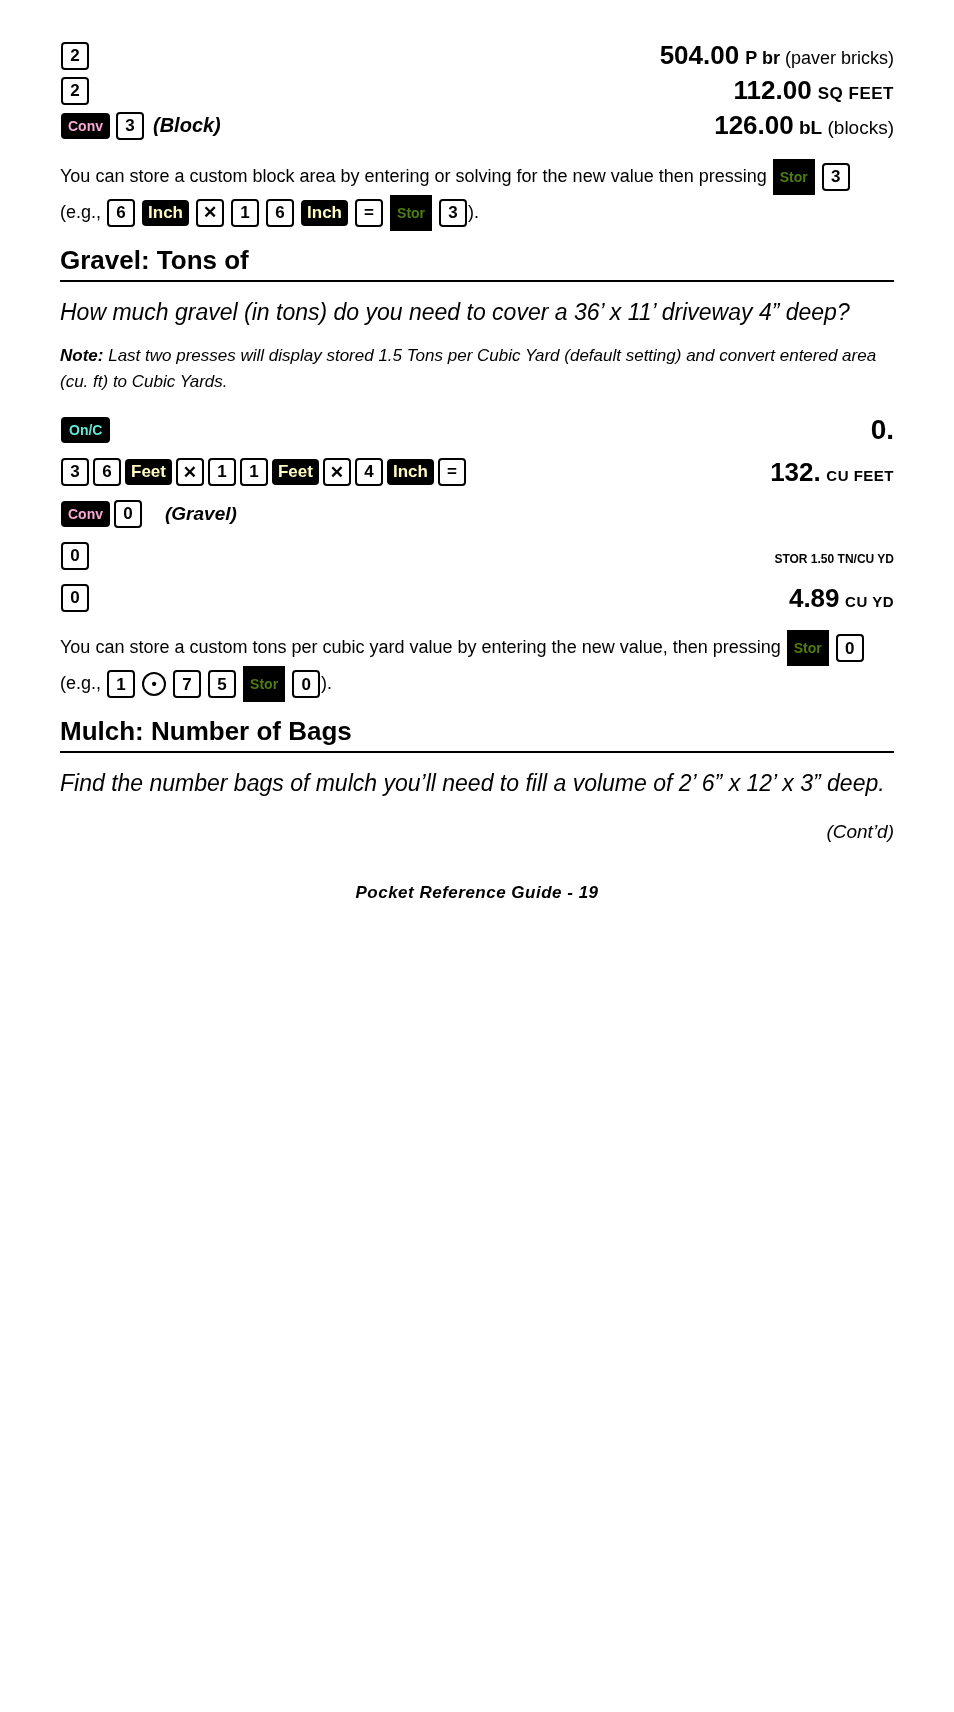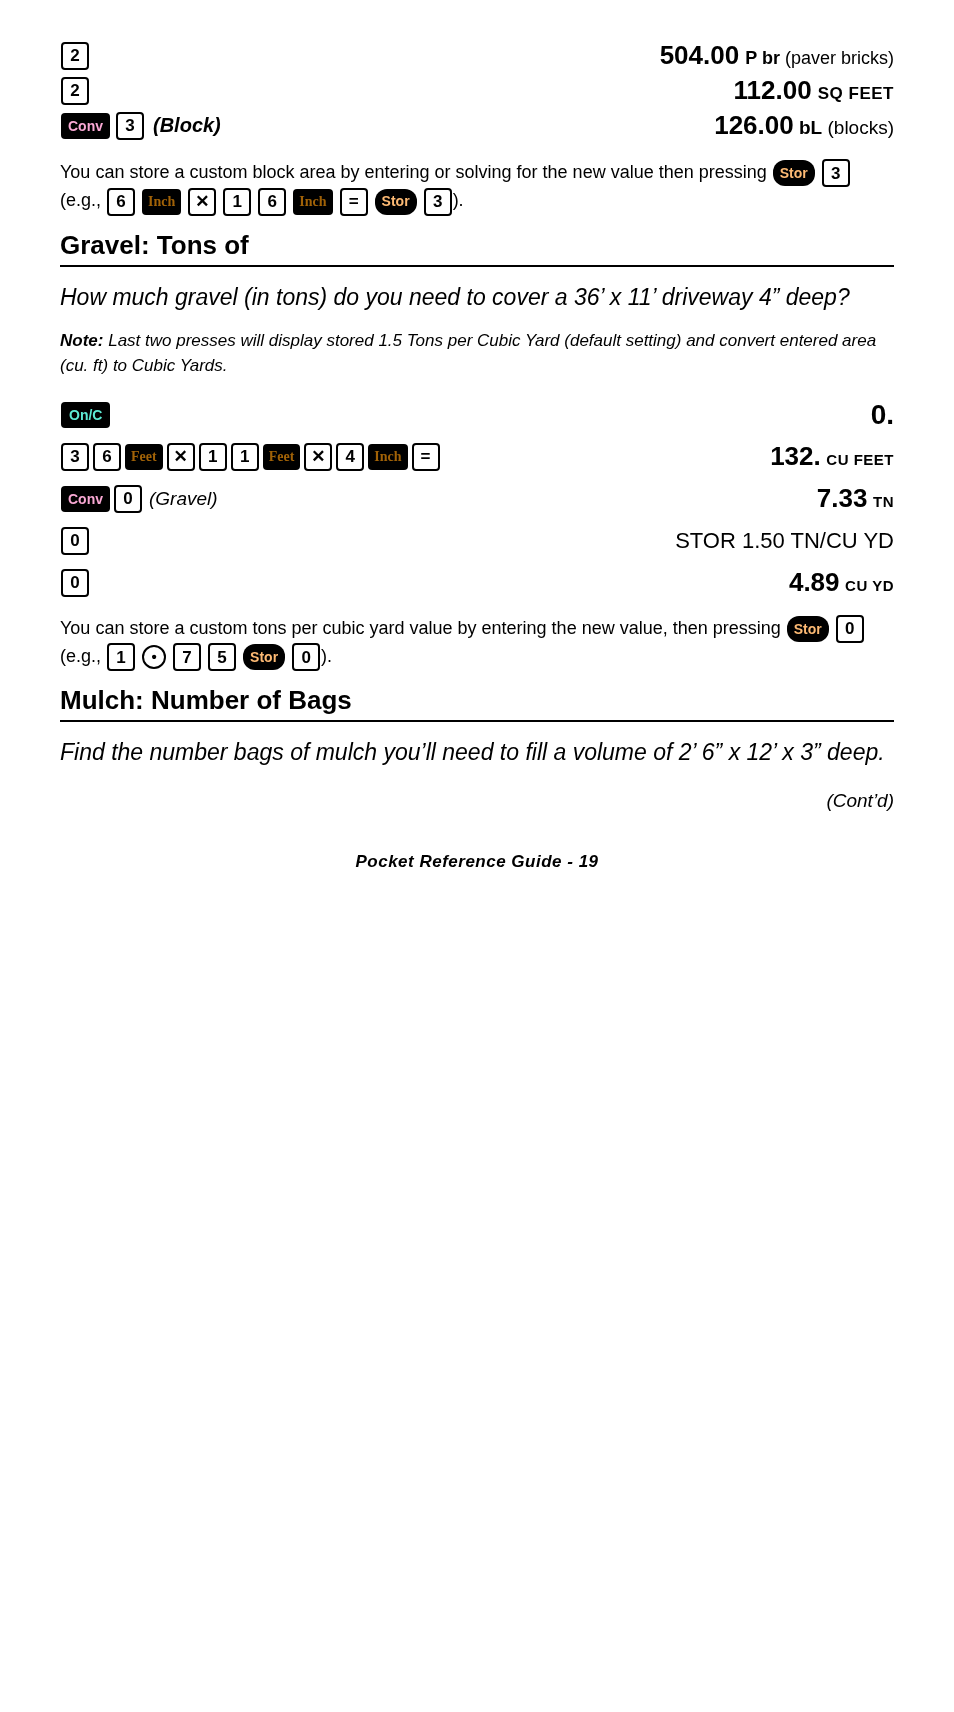--- a/index.html
+++ b/index.html
@@ -28,24 +28,24 @@
       display: inline-flex;
       align-items: center;
       justify-content: center;
       vertical-align: middle;
       margin: 0 1px;
       font-weight: bold;
     }
 
     .key-stor {
       background: #000;
-      color: #fdba74;
+      color: #4d7c0f;
       font-size: 14px;
-      border-radius: 12px;
-      padding: 6px 7px;
+      border-radius: 0;
+      padding: 18px 7px;
       height: 26px;
       display: inline-flex;
       align-items: center;
       justify-content: center;
       vertical-align: middle;
       margin: 0 1px;
       font-weight: bold;
     }
 
     .key-onc {
@@ -58,32 +58,31 @@
       display: inline-flex;
       align-items: center;
       justify-content: center;
       vertical-align: middle;
       margin: 0 1px;
       font-weight: bold;
     }
 
     .key-unit {
       background: #000;
-      color: #a16207;
-      font-size: 14px;
+      color: #fef9c3;
+      font-size: 17px;
       border-radius: 4px;
       padding: 2px 6px;
       height: 26px;
       display: inline-flex;
       align-items: center;
       justify-content: center;
       vertical-align: middle;
       margin: 0 1px;
       font-weight: bold;
-      font-family: Liberation Serif, serif;
     }
 
     .key-circle {
       display: inline-flex;
       align-items: center;
       justify-content: center;
       border: 2.5px solid #000;
       border-radius: 4px;
       font-weight: bold;
       font-size: 17px;
@@ -249,22 +248,22 @@
       font-size: 26px;
       font-weight: bold;
     }
 
     .display-7 {
       font-size: 26px;
       font-weight: bold;
     }
 
     .display-stor {
-      font-size: 22px;
-      font-weight: normal;
+      font-size: 12px;
+      font-weight: bold;
     }
 
     .display-4 {
       font-size: 26px;
       font-weight: bold;
     }
 
     
     .footer {
       text-align: center;
@@ -374,25 +373,21 @@
       <div class="ks-right">
         <span class="display-132">132.</span>
         <span class="display-val-unit"> CU FEET</span>
       </div>
     </div>
 
     <div class="ks-row">
       <div class="ks-left">
         <span class="key-conv">Conv</span>
         <span class="key-circle">0</span>
-        <em style="font-size:19px; font-weight:normal; margin-left:4px;">(Gravel)</em>
-      </div>
-      <div class="ks-right">
-        <span class="display-7">7.33</span>
-        <span class="display-val-unit"> TN</span>
+        <em style="font-size:19px; font-weight:bold; margin-left:20px;">(Gravel)</em>
       </div>
     </div>
 
     <div class="ks-row">
       <div class="ks-left">
         <span class="key-circle">0</span>
       </div>
       <div class="ks-right">
         <span class="display-stor">STOR 1.50 TN/CU YD</span>
       </div>

